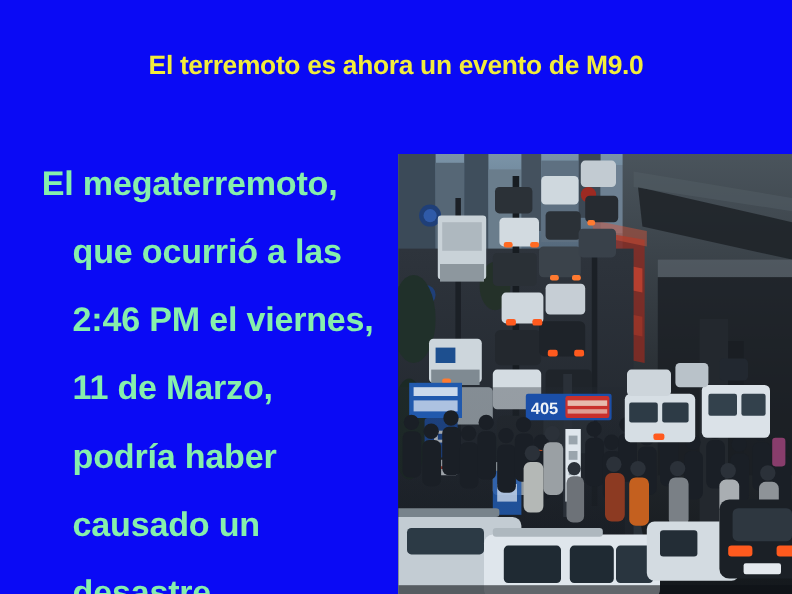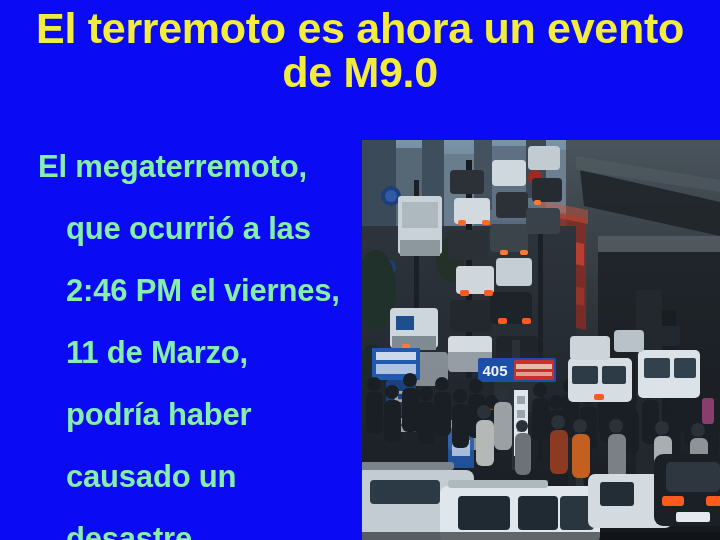--- a/index.html
+++ b/index.html
@@ -13,26 +13,26 @@
     height: 540px;
     background: #0A0AF5;
     overflow: hidden;
     font-family: "Liberation Sans", sans-serif;
   }
 
   
   #title-block {
     position: absolute;
     left: 28px;
-    top: 6px;
+    top: 38px;
     width: 664px;
     text-align: center;
     color: #F2EC3C;
     font-weight: bold;
-    font-size: 43px;
+    font-size: 24px;
     line-height: 44px;
     letter-spacing: -0.3px;
     white-space: pre-line;
   }
 
   
   #body-block {
     position: absolute;
     left: 38px;
     top: 136px;

